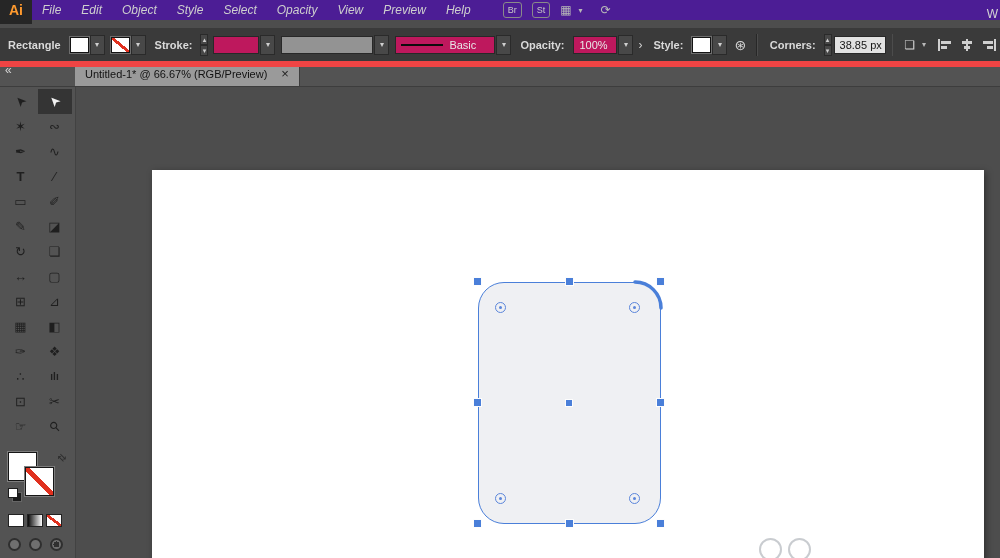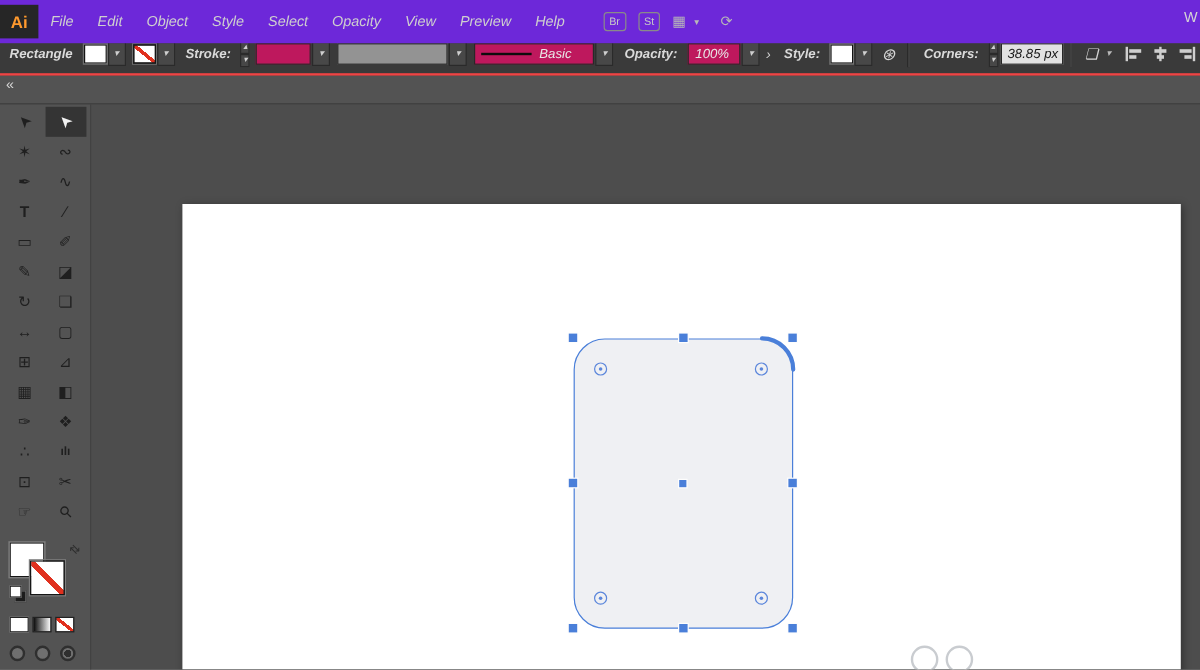--- a/index.html
+++ b/index.html
@@ -1,34 +1,34 @@
 <!DOCTYPE html>
 <html><head>
 <meta charset="utf-8">
 <style>
   html,body{margin:0;padding:0;background:#4d4d4d;}
   .app{position:relative;width:1000px;height:558px;overflow:hidden;
        font-family:"Liberation Sans",sans-serif;-webkit-font-smoothing:antialiased;}
 
   
-  .menubar{position:absolute;top:0;left:0;right:0;height:36px;background:#6d28d9;
+  .menubar{position:absolute;top:0;left:0;right:0;height:20px;background:#4c1d95;
            display:flex;align-items:center;color:#cfcfcf;font-size:12px;z-index:40;}
   .ai-logo{width:32px;height:28px;display:flex;align-items:center;justify-content:center;
            color:#ff9a2e;font-weight:bold;font-size:14px;background:#262626;}
   .menu-item{padding:0 10px;height:28px;line-height:28px;cursor:default;font-style:italic;}
   .mb-badge{border:1px solid #8a8a8a;border-radius:3px;color:#c8c8c8;font-size:9px;
             padding:1px 4px;margin:0 5px;line-height:12px;}
   .mb-icon{color:#b8b8b8;margin:0 5px;font-size:12px;}
   .mb-caret{color:#b8b8b8;font-size:8px;margin-left:2px;}
   .mb-right{position:absolute;right:2px;top:0;height:28px;line-height:28px;color:#d5d5d5;}
 
   
   .controlbar{position:absolute;top:28px;left:0;right:0;height:33px;background:#3a3a3a;
-              border-bottom:2px solid #ef4444;display:flex;align-items:center;
-              font-size:11px;color:#dadada;z-index:39;white-space:nowrap;overflow:hidden;font-style:italic;}
+              border-bottom:6px solid #ef4444;display:flex;align-items:center;
+              font-size:11px;color:#dadada;z-index:39;white-space:nowrap;overflow:hidden;}
   .cb-label{font-weight:bold;margin:0 6px;}
   .swcombo{display:flex;align-items:center;margin:0 3px;}
   .cb-swatch{width:17px;height:14px;background:#ffffff;border:1px solid #141414;box-shadow:0 0 0 1px #6e6e6e;}
   .cb-swatch.none{background:linear-gradient(to top right,#fff 43%,#e0301e 43%,#e0301e 57%,#fff 57%);}
   .caretbox{width:13px;height:18px;display:flex;align-items:center;justify-content:center;
             color:#cfcfcf;font-size:8px;background:#484848;border:1px solid #2a2a2a;margin-left:1px;}
   .stepper{display:flex;flex-direction:column;width:12px;margin:0 2px;}
   .stepper span{height:9px;line-height:9px;font-size:7px;color:#cfcfcf;text-align:center;
                 background:#474747;border:1px solid #2a2a2a;}
   .field{height:18px;background:#be185d;border:1px solid #282828;display:flex;align-items:center;
@@ -203,20 +203,24 @@
             <rect x="13" y="1" width="2" height="12" fill="#cfcfcf"></rect>
             <rect x="2" y="3" width="10" height="3" fill="#cfcfcf"></rect>
             <rect x="6" y="8" width="6" height="3" fill="#cfcfcf"></rect>
           </svg>
       </span>
     </span>
   </div>
 
   <div class="tabbar">
     <span class="collapse">«</span>
+    <div class="doc-tab">
+      <span>Untitled-1* @ 66.67% (RGB/Preview)</span>
+      <span class="tab-close">×</span>
+    </div>
   </div>
 
   <div class="toolbar">
     <div class="tools">
       <div class="tool">
           <span class="rot-cursor">➤</span>
         </div>
       <div class="tool active">
           <span class="rot-cursor">➤</span>
         </div>

